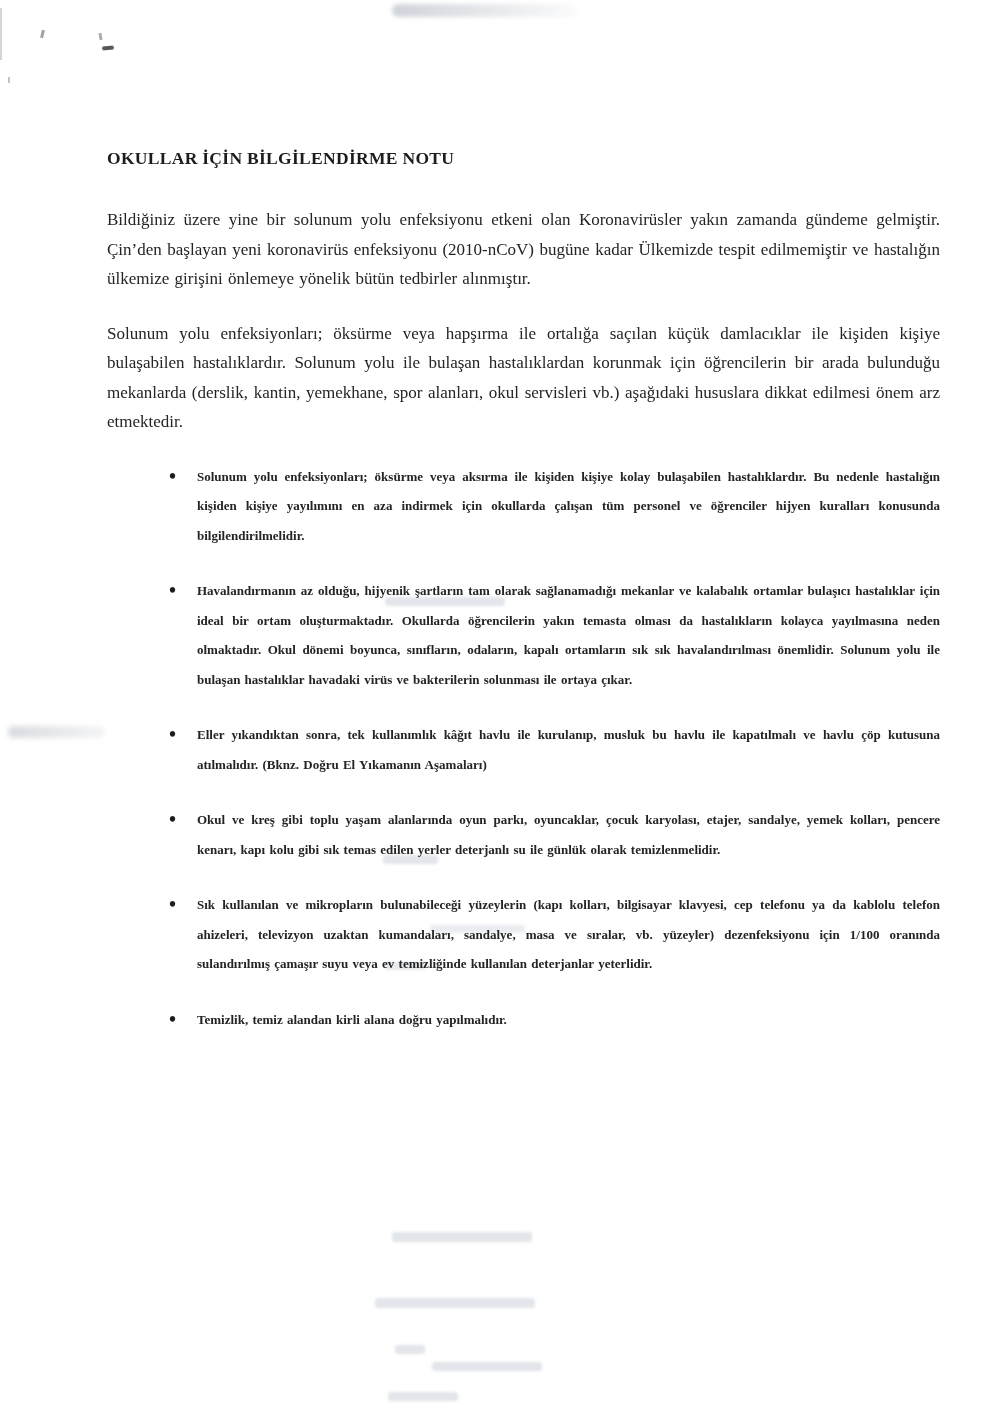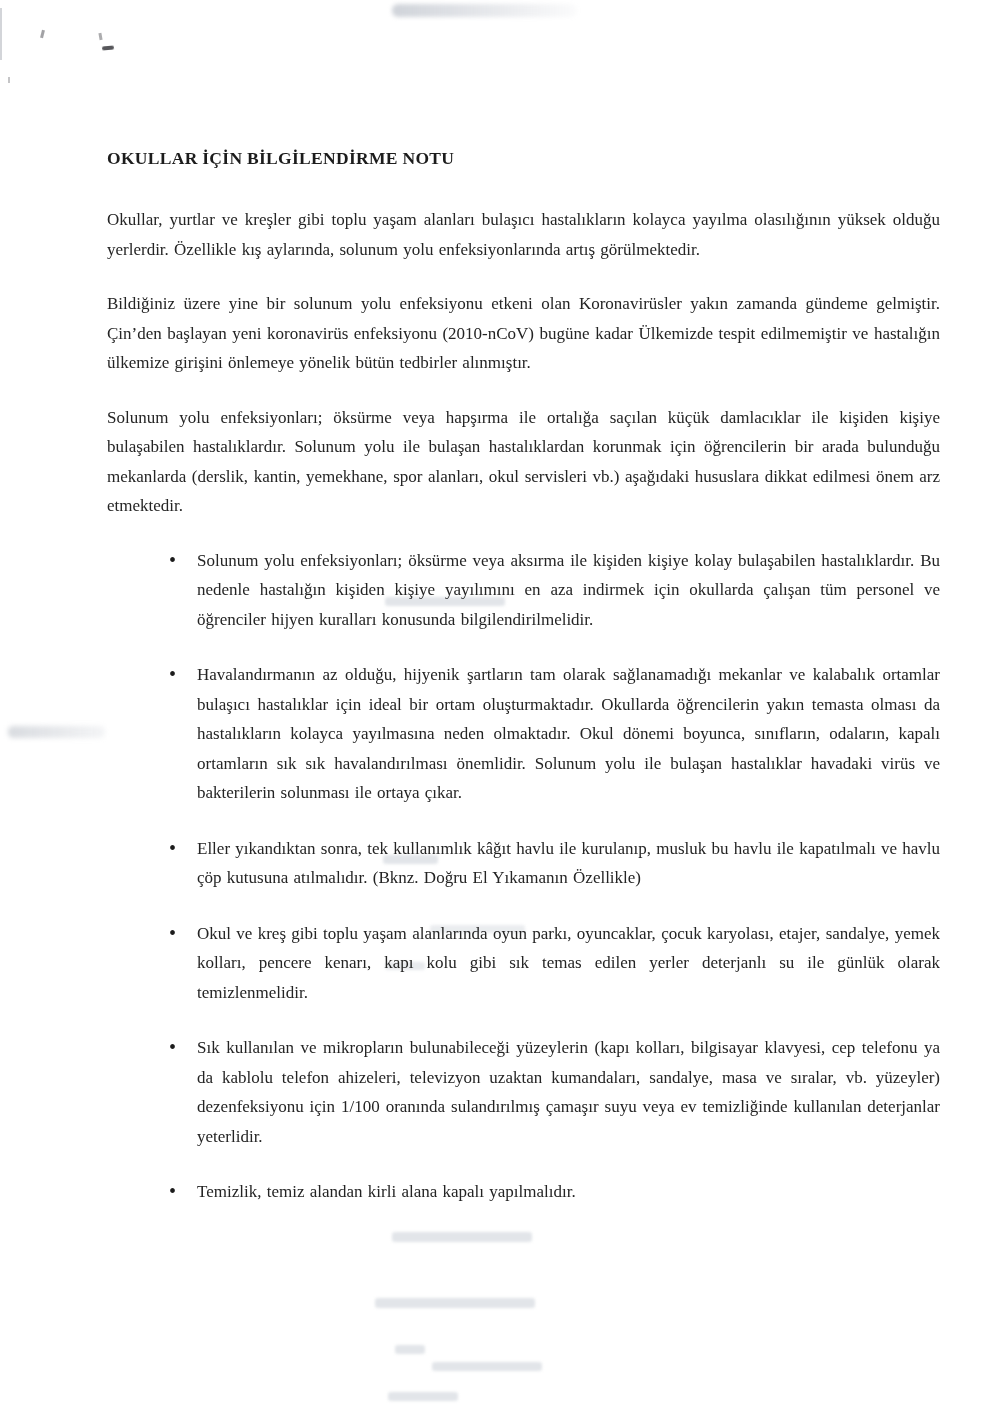--- a/index.html
+++ b/index.html
@@ -36,25 +36,26 @@
     margin: 0 0 25px 0;
     word-spacing: 1px;
   }
   .bullet-list {
     list-style: none;
     margin: 8px 0 0 0;
     padding: 0 0 0 90px;
   }
   .bullet-list li {
     position: relative;
-    font-size: 17px;
+    font-size: 13px;
     line-height: 29.5px;
     text-align: justify;
     margin: 16px 0 26px 0;
     word-spacing: 1px;
+    font-weight: bold;
   }
   .bullet-list li::before {
     content: "\2022";
     position: absolute;
     left: -28px;
     top: 0;
     font-size: 20px;
     color: #1c1c1c;
   }
   
@@ -106,25 +107,24 @@
 <div class="artifact ghost ghost-4"></div>
 <div class="artifact ghost ghost-5"></div>
 <div class="artifact ghost ghost-6"></div>
 <div class="artifact ghost ghost-7"></div>
 <div class="artifact ghost ghost-8"></div>
 <div class="artifact ghost ghost-9"></div>
 
 <div class="page">
   <h1 class="doc-title">OKULLAR İÇİN BİLGİLENDİRME NOTU</h1>
 
-  <p class="para">Okullar, yurtlar ve kreşler gibi toplu yaşam alanları bulaşıcı hastalıkların kolayca yayılma olasılığının yüksek olduğu yerlerdir. Özellikle kış aylarında, solunum yolu enfeksiyonlarında artış görülmektedir.</p>
   <p class="para">Bildiğiniz üzere yine bir solunum yolu enfeksiyonu etkeni olan Koronavirüsler yakın zamanda gündeme gelmiştir. Çin’den başlayan yeni koronavirüs enfeksiyonu (2010-nCoV) bugüne kadar Ülkemizde tespit edilmemiştir ve hastalığın ülkemize girişini önlemeye yönelik bütün tedbirler alınmıştır.</p>
   <p class="para">Solunum yolu enfeksiyonları; öksürme veya hapşırma ile ortalığa saçılan küçük damlacıklar ile kişiden kişiye bulaşabilen hastalıklardır. Solunum yolu ile bulaşan hastalıklardan korunmak için öğrencilerin bir arada bulunduğu mekanlarda (derslik, kantin, yemekhane, spor alanları, okul servisleri vb.) aşağıdaki hususlara dikkat edilmesi önem arz etmektedir.</p>
 
   <ul class="bullet-list">
     <li>Solunum yolu enfeksiyonları; öksürme veya aksırma ile kişiden kişiye kolay bulaşabilen hastalıklardır. Bu nedenle hastalığın kişiden kişiye yayılımını en aza indirmek için okullarda çalışan tüm personel ve öğrenciler hijyen kuralları konusunda bilgilendirilmelidir.</li>
     <li>Havalandırmanın az olduğu, hijyenik şartların tam olarak sağlanamadığı mekanlar ve kalabalık ortamlar bulaşıcı hastalıklar için ideal bir ortam oluşturmaktadır. Okullarda öğrencilerin yakın temasta olması da hastalıkların kolayca yayılmasına neden olmaktadır. Okul dönemi boyunca, sınıfların, odaların, kapalı ortamların sık sık havalandırılması önemlidir. Solunum yolu ile bulaşan hastalıklar havadaki virüs ve bakterilerin solunması ile ortaya çıkar.</li>
-    <li>Eller yıkandıktan sonra, tek kullanımlık kâğıt havlu ile kurulanıp, musluk bu havlu ile kapatılmalı ve havlu çöp kutusuna atılmalıdır. (Bknz. Doğru El Yıkamanın Özellikle)</li>
+    <li>Eller yıkandıktan sonra, tek kullanımlık kâğıt havlu ile kurulanıp, musluk bu havlu ile kapatılmalı ve havlu çöp kutusuna atılmalıdır. (Bknz. Doğru El Yıkamanın Aşamaları)</li>
     <li>Okul ve kreş gibi toplu yaşam alanlarında oyun parkı, oyuncaklar, çocuk karyolası, etajer, sandalye, yemek kolları, pencere kenarı, kapı kolu gibi sık temas edilen yerler deterjanlı su ile günlük olarak temizlenmelidir.</li>
     <li>Sık kullanılan ve mikropların bulunabileceği yüzeylerin (kapı kolları, bilgisayar klavyesi, cep telefonu ya da kablolu telefon ahizeleri, televizyon uzaktan kumandaları, sandalye, masa ve sıralar, vb. yüzeyler) dezenfeksiyonu için 1/100 oranında sulandırılmış çamaşır suyu veya ev temizliğinde kullanılan deterjanlar yeterlidir.</li>
-    <li>Temizlik, temiz alandan kirli alana kapalı yapılmalıdır.</li>
+    <li>Temizlik, temiz alandan kirli alana doğru yapılmalıdır.</li>
   </ul>
 </div>
 
 </body></html>

